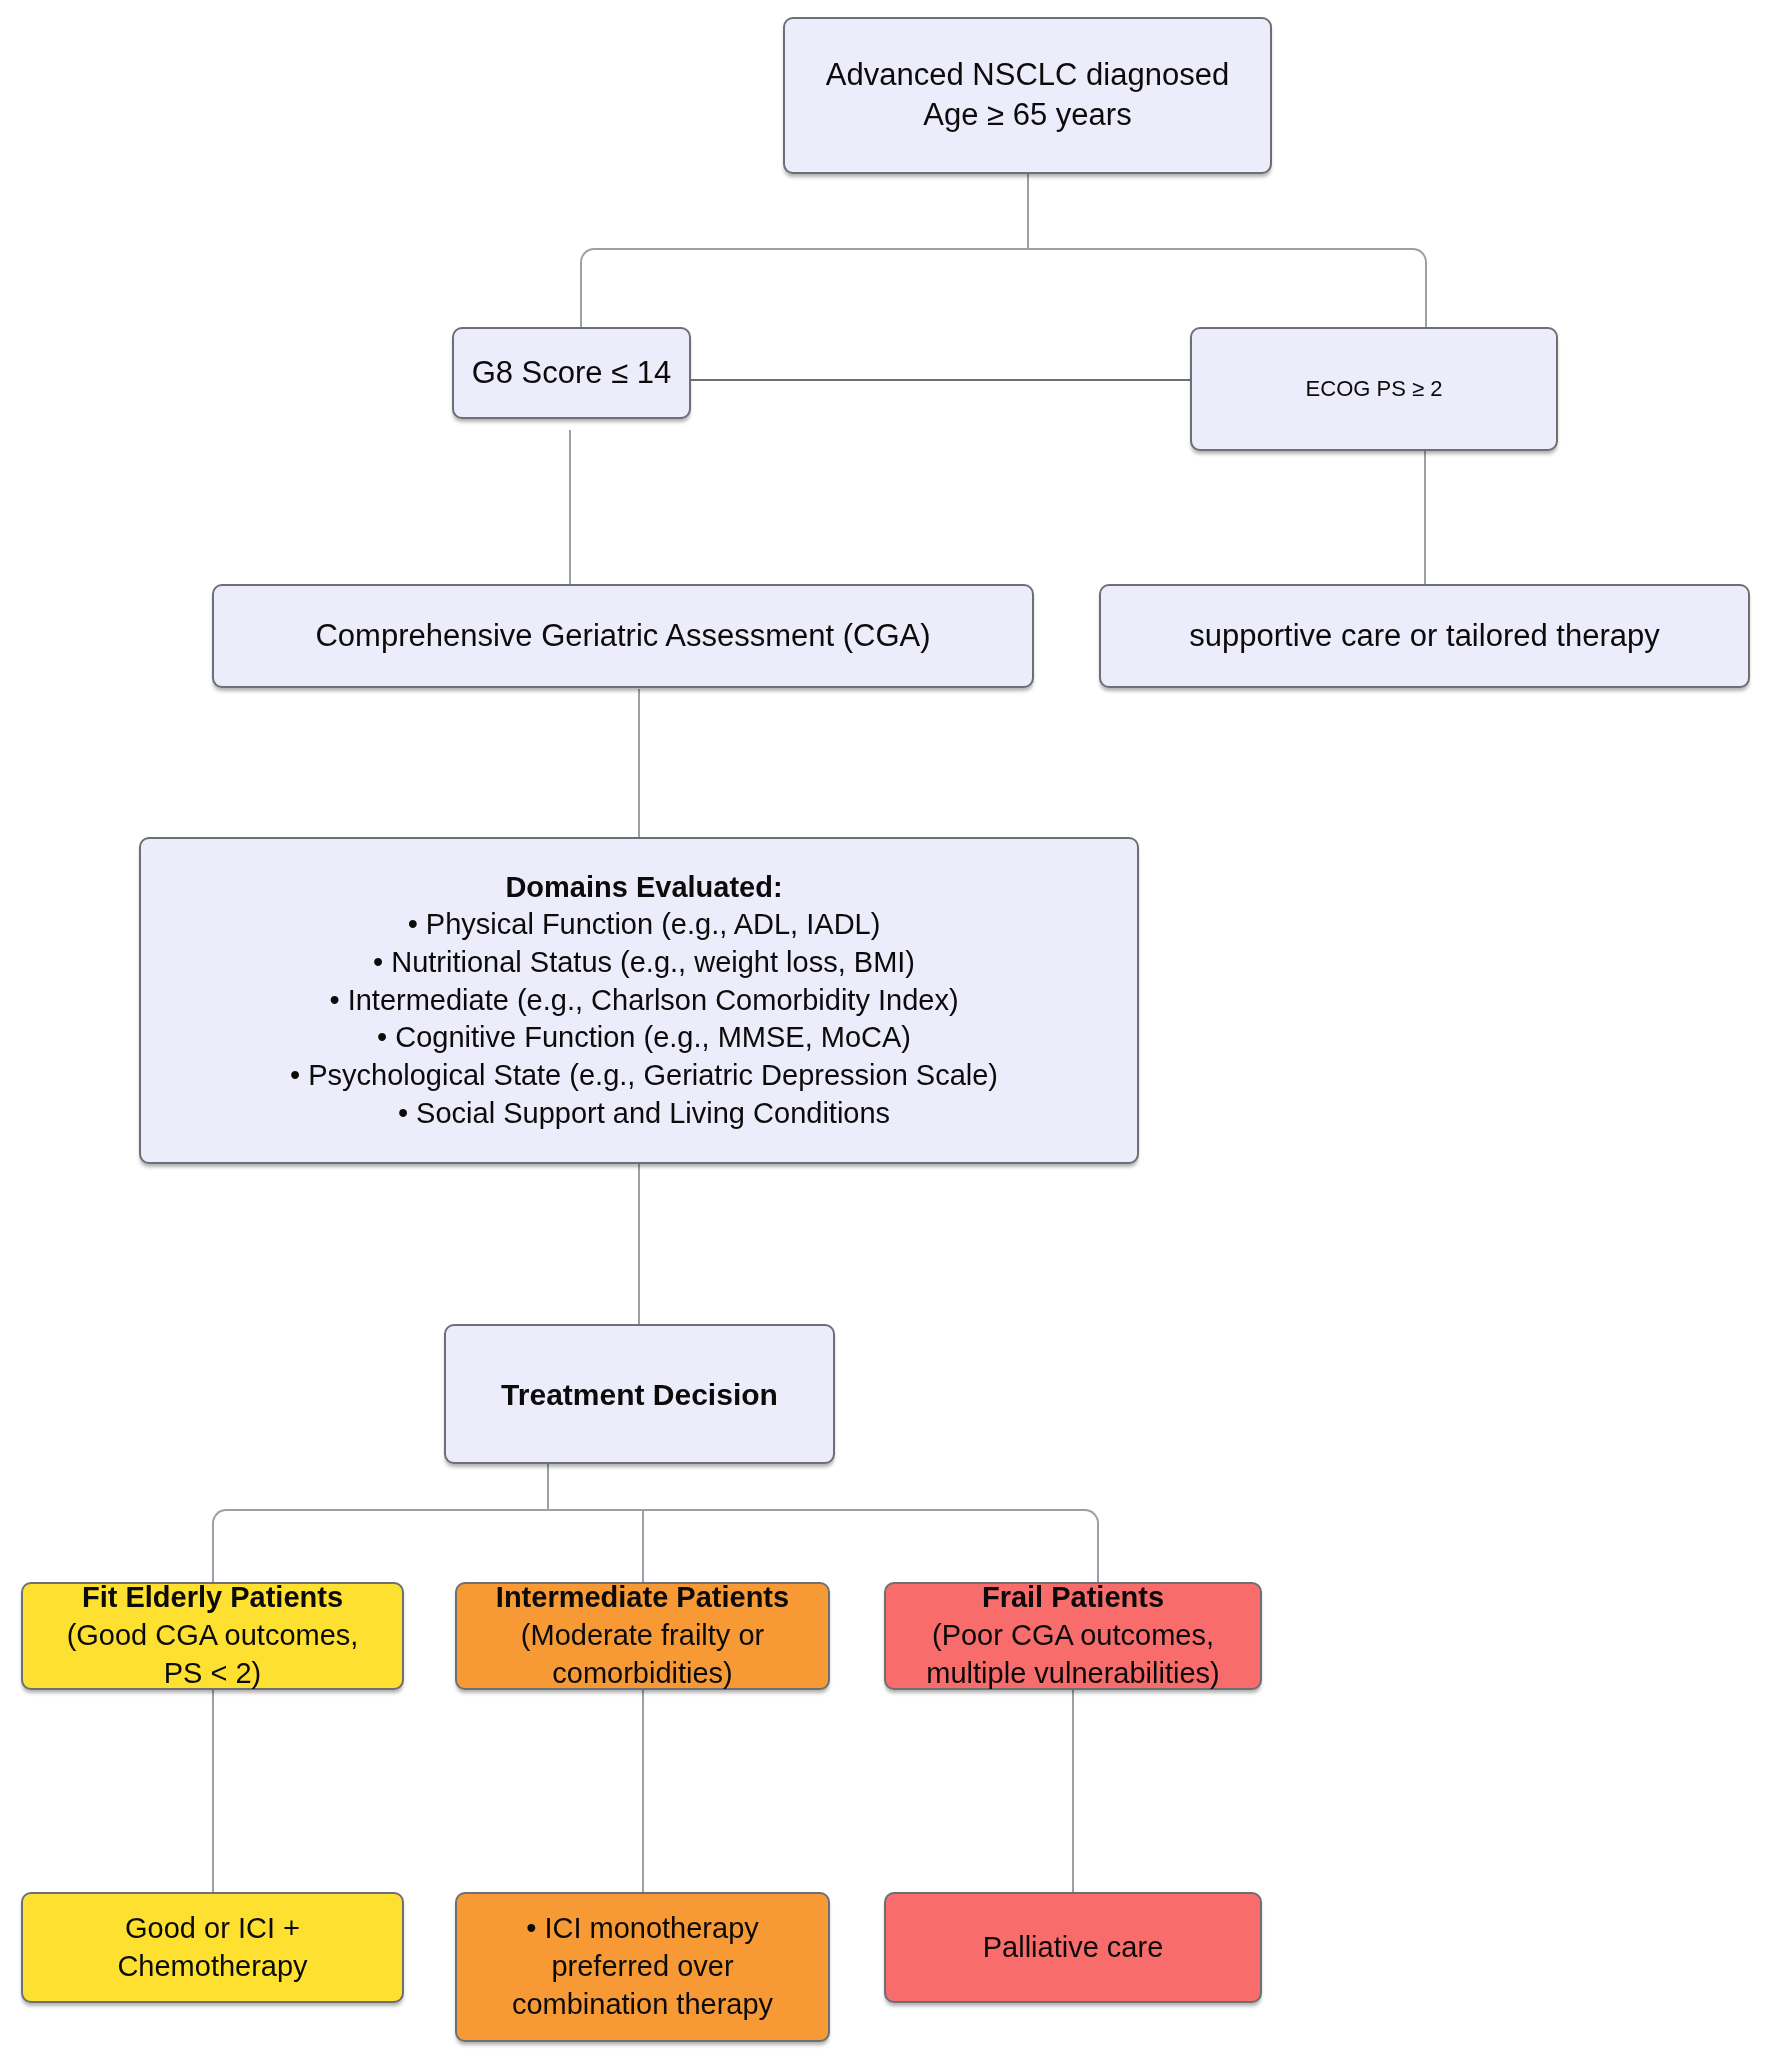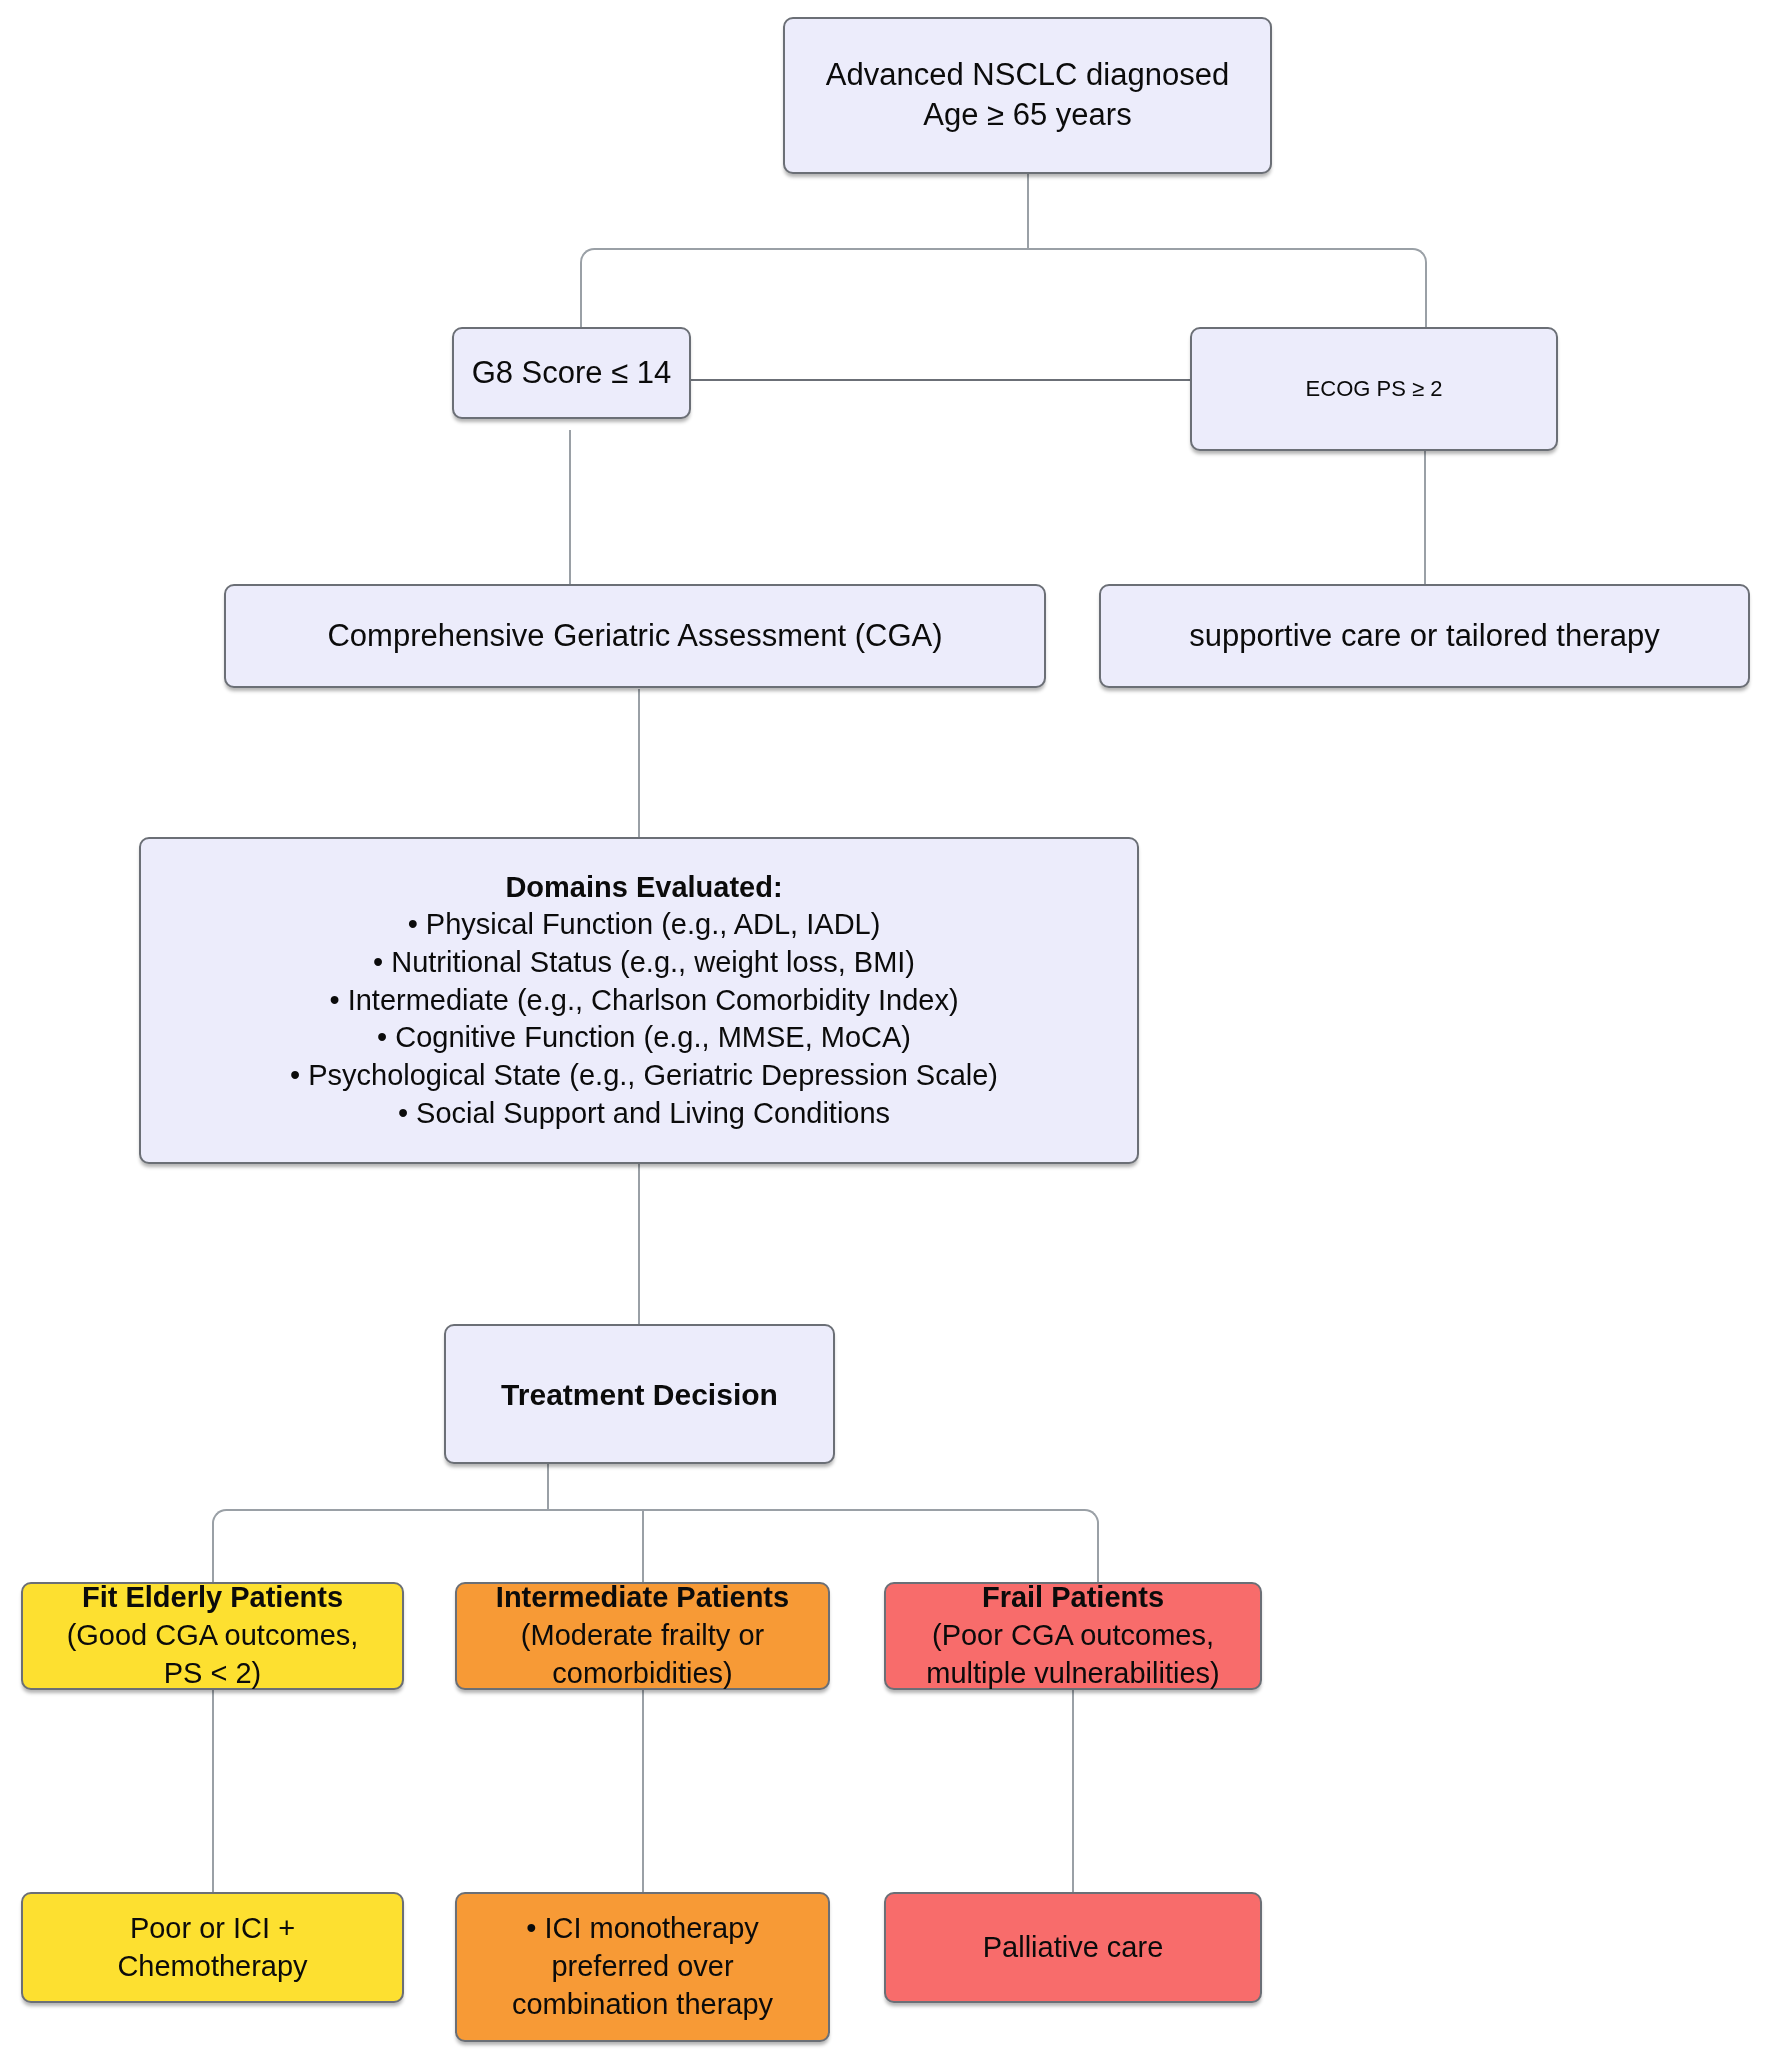--- a/index.html
+++ b/index.html
@@ -101,21 +101,21 @@
       <span>G8 Score ≤ 14</span>
     </div>
   </div>
 
   <div class="node fill-lav" style="left:1190px; top:327px; width:368px; height:124px; font-size:22px;">
     <div class="inner">
       <span>ECOG PS ≥ 2</span>
     </div>
   </div>
 
-  <div class="node fill-lav" style="left:224px; top:584px; width:822px; height:104px; font-size:31px;">
+  <div class="node fill-lav" style="left:212px; top:584px; width:822px; height:104px; font-size:31px;">
     <div class="inner">
       <span>Comprehensive Geriatric Assessment (CGA)</span>
     </div>
   </div>
 
   <div class="node fill-lav" style="left:1099px; top:584px; width:651px; height:104px; font-size:31px;">
     <div class="inner">
       <span>supportive care or tailored therapy</span>
     </div>
   </div>
@@ -157,21 +157,21 @@
   <div class="node fill-red" style="left:884px; top:1582px; width:378px; height:108px; font-size:29px;">
     <div class="inner">
       <span class="bullet-line t-title">Frail Patients</span>
       <span class="bullet-line">(Poor CGA outcomes,</span>
       <span class="bullet-line">multiple vulnerabilities)</span>
     </div>
   </div>
 
   <div class="node fill-yellow" style="left:21px; top:1892px; width:383px; height:111px; font-size:29px;">
     <div class="inner">
-      <span class="bullet-line">Poor or ICI +</span>
+      <span class="bullet-line">Good or ICI +</span>
       <span class="bullet-line">Chemotherapy</span>
     </div>
   </div>
 
   <div class="node fill-orange" style="left:455px; top:1892px; width:375px; height:150px; font-size:29px;">
     <div class="inner">
       <span class="bullet-line">• ICI monotherapy</span>
       <span class="bullet-line">preferred over</span>
       <span class="bullet-line">combination therapy</span>
     </div>

